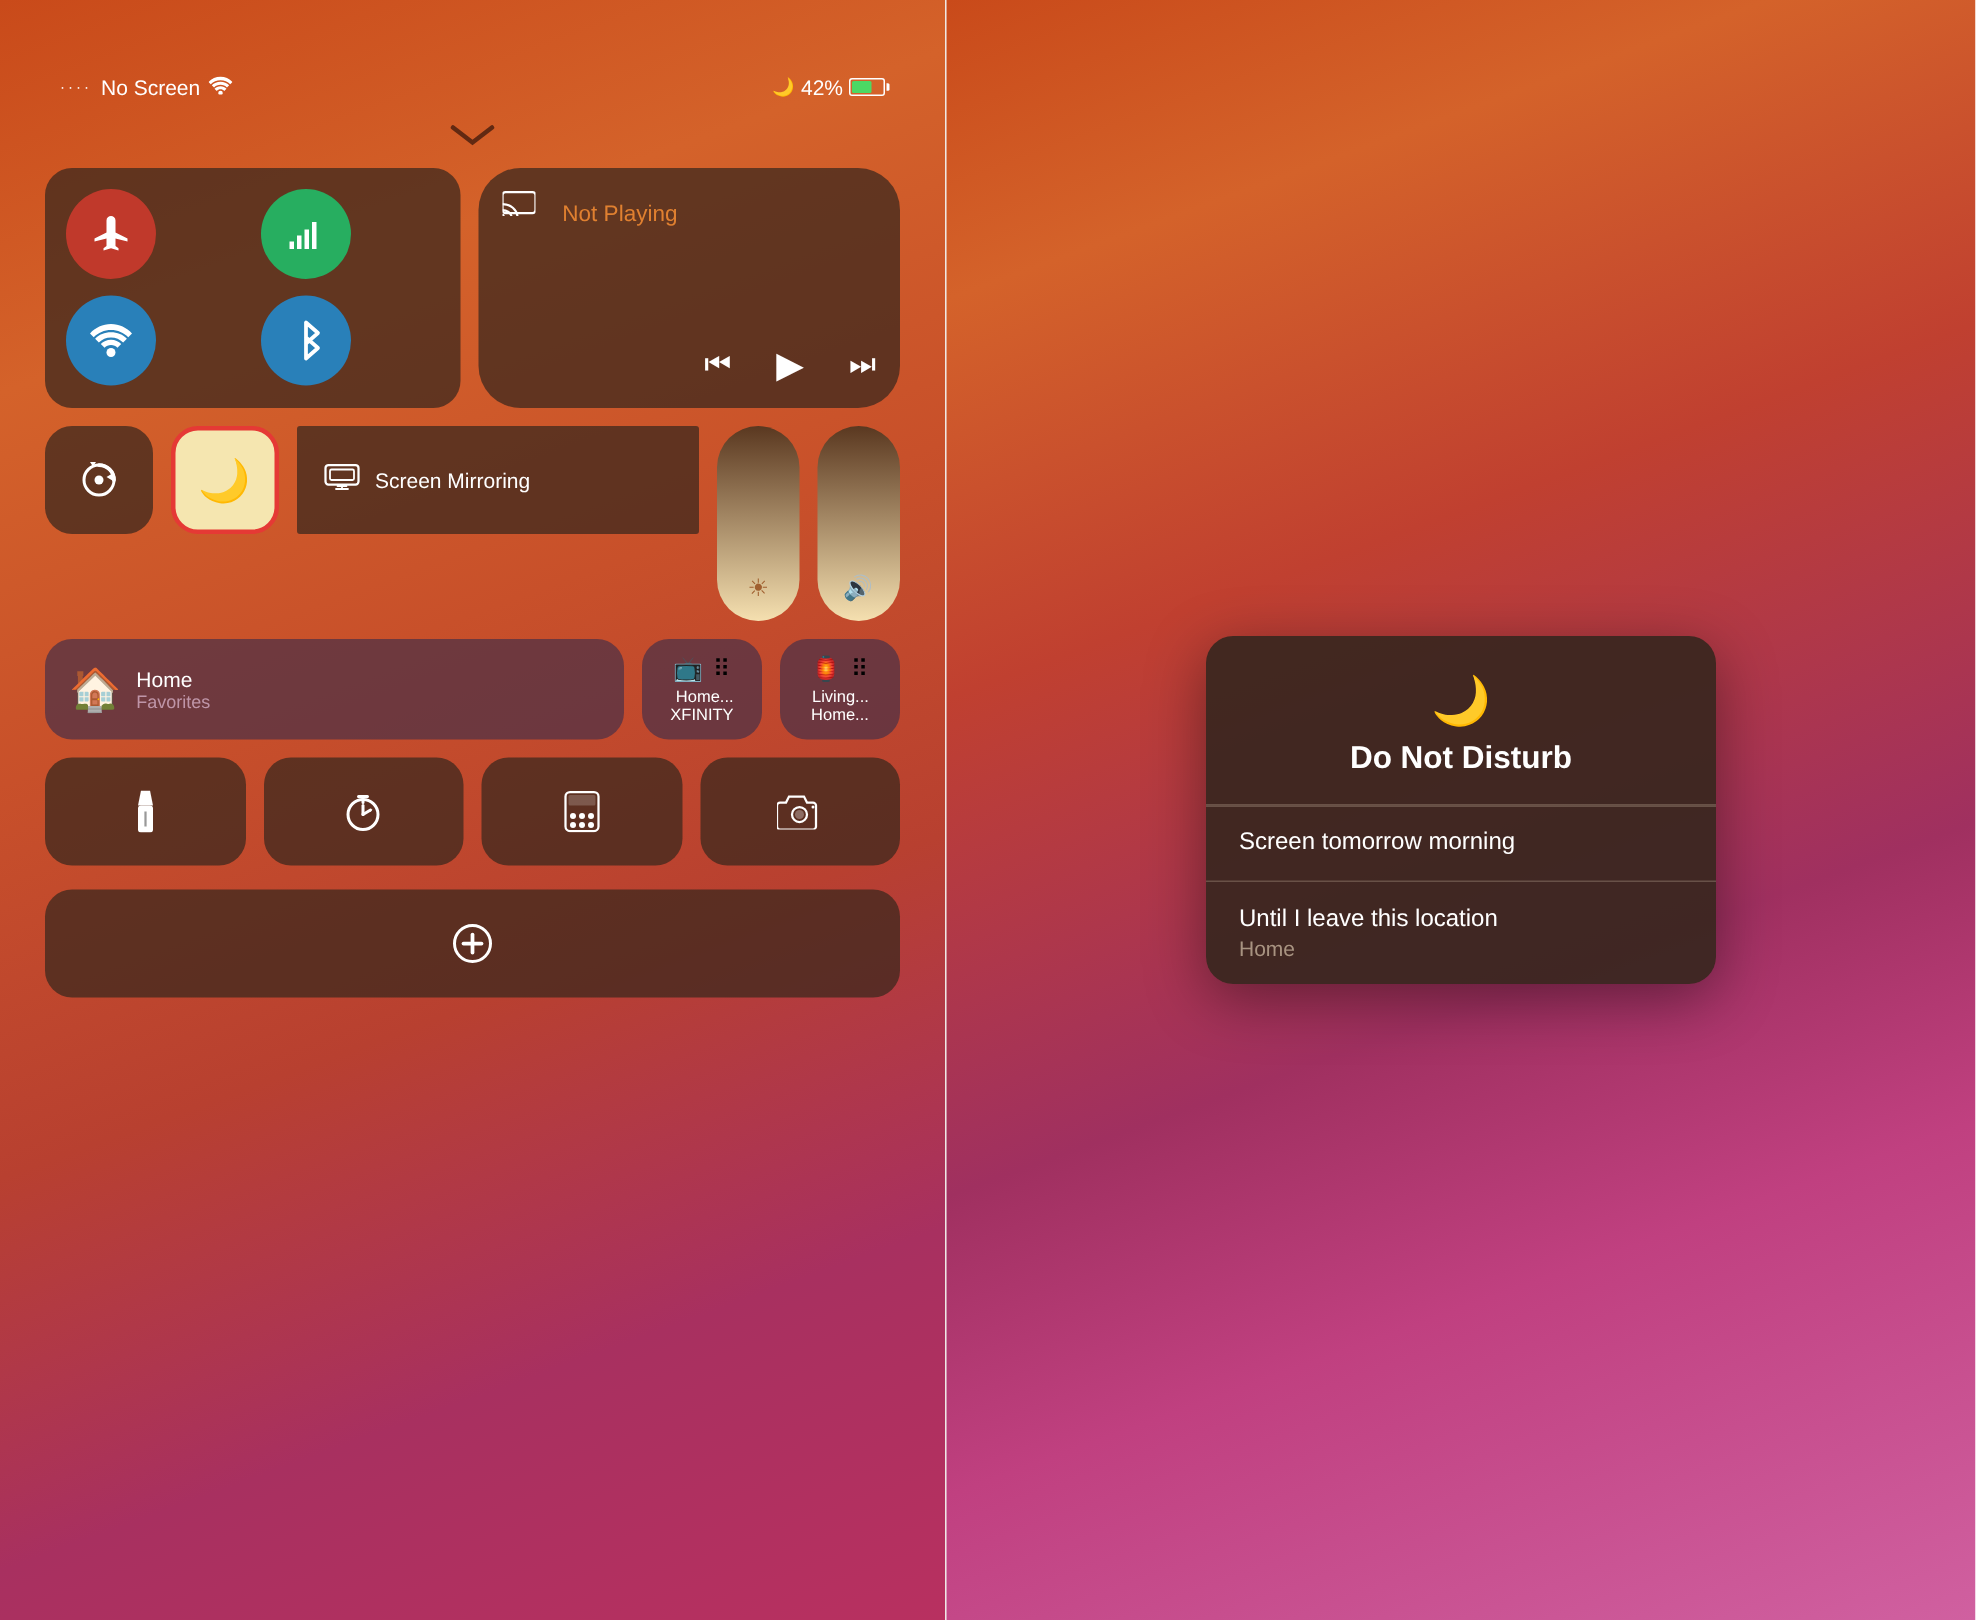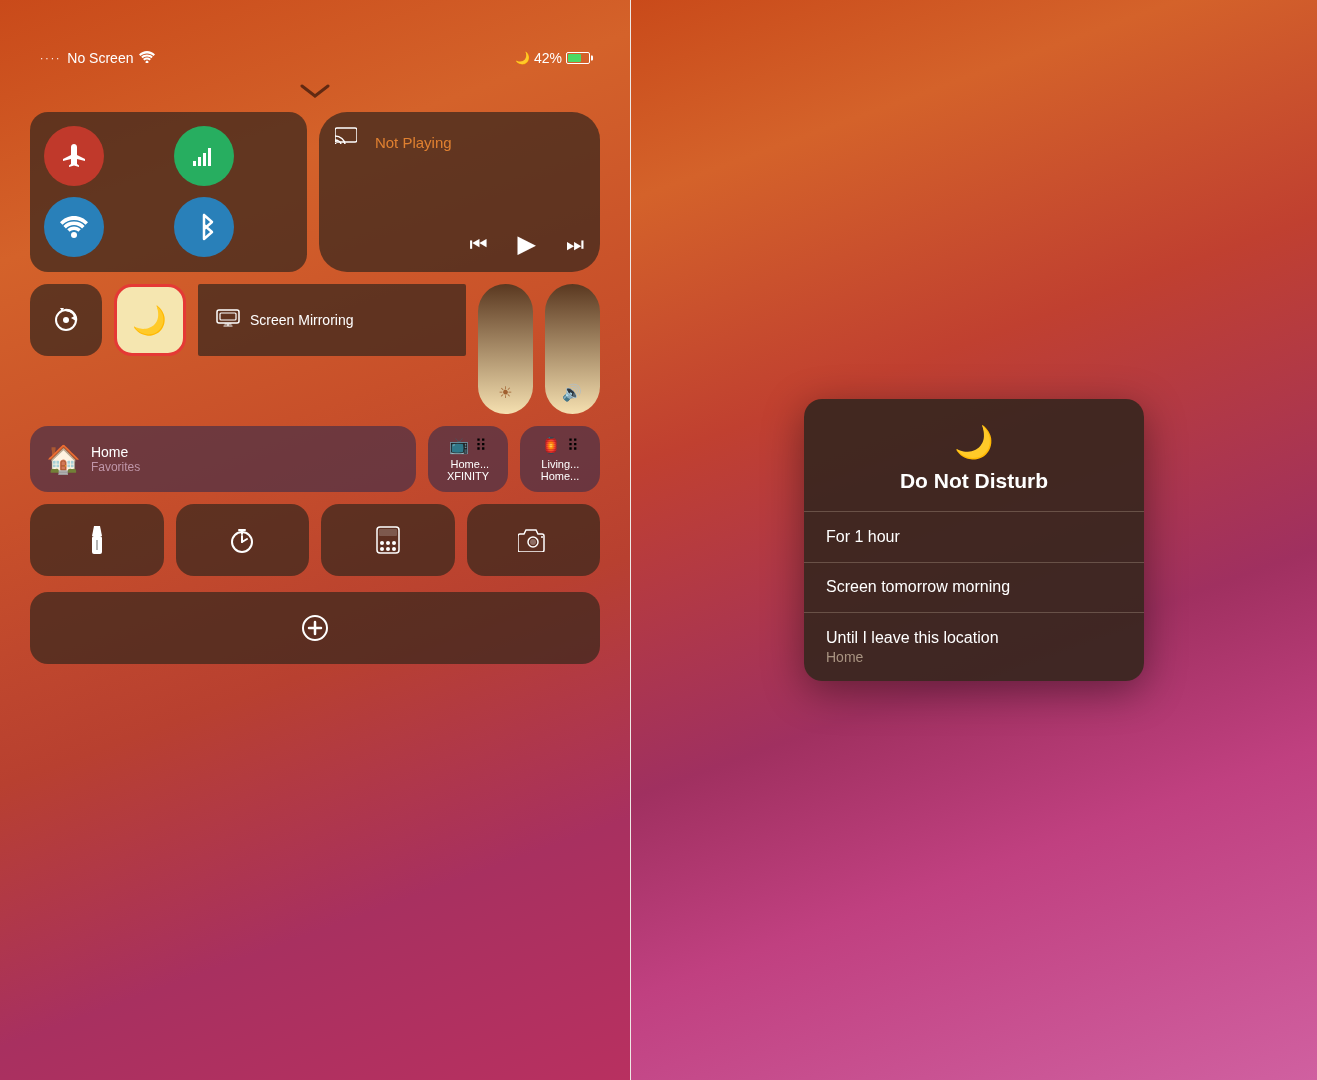--- a/index.html
+++ b/index.html
@@ -565,23 +565,20 @@
 <div class="right-panel">
   <div class="dnd-popup">
 
     <div class="dnd-header">
       <span class="dnd-moon">🌙</span>
       <span class="dnd-title">Do Not Disturb</span>
     </div>
 
     <div class="dnd-divider"></div>
 
-    <div class="dnd-option">
-      <span>For 1 hour</span>
-    </div>
 
     <div class="dnd-divider"></div>
 
     <div class="dnd-option">
       <span>Screen tomorrow morning</span>
     </div>
 
     <div class="dnd-divider"></div>
 
     <div class="dnd-option">

